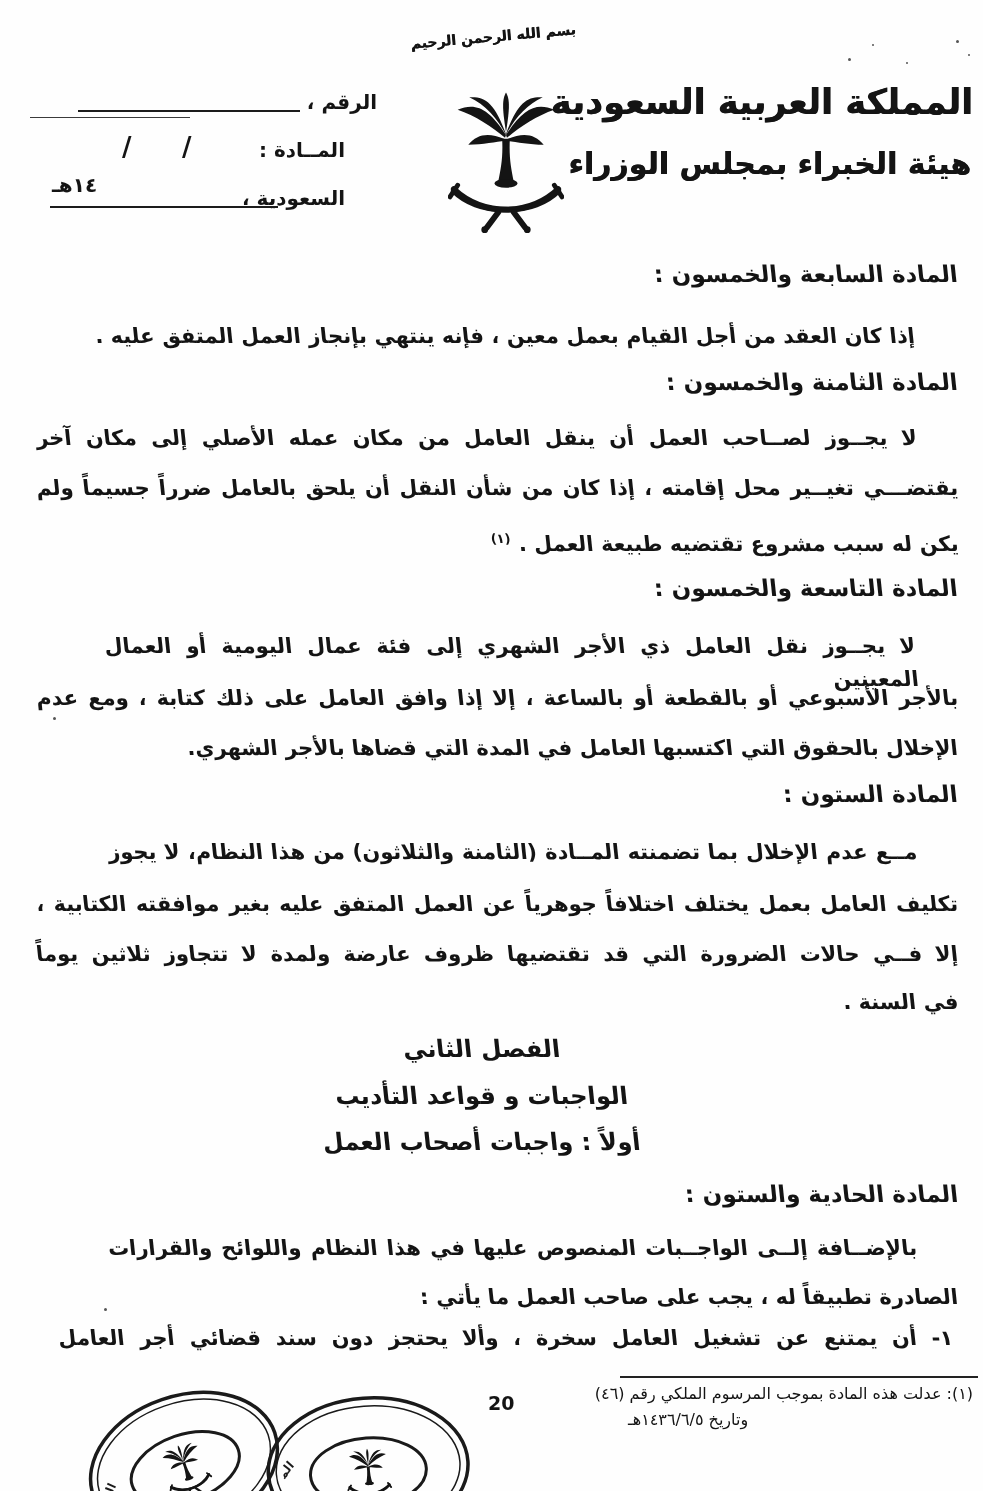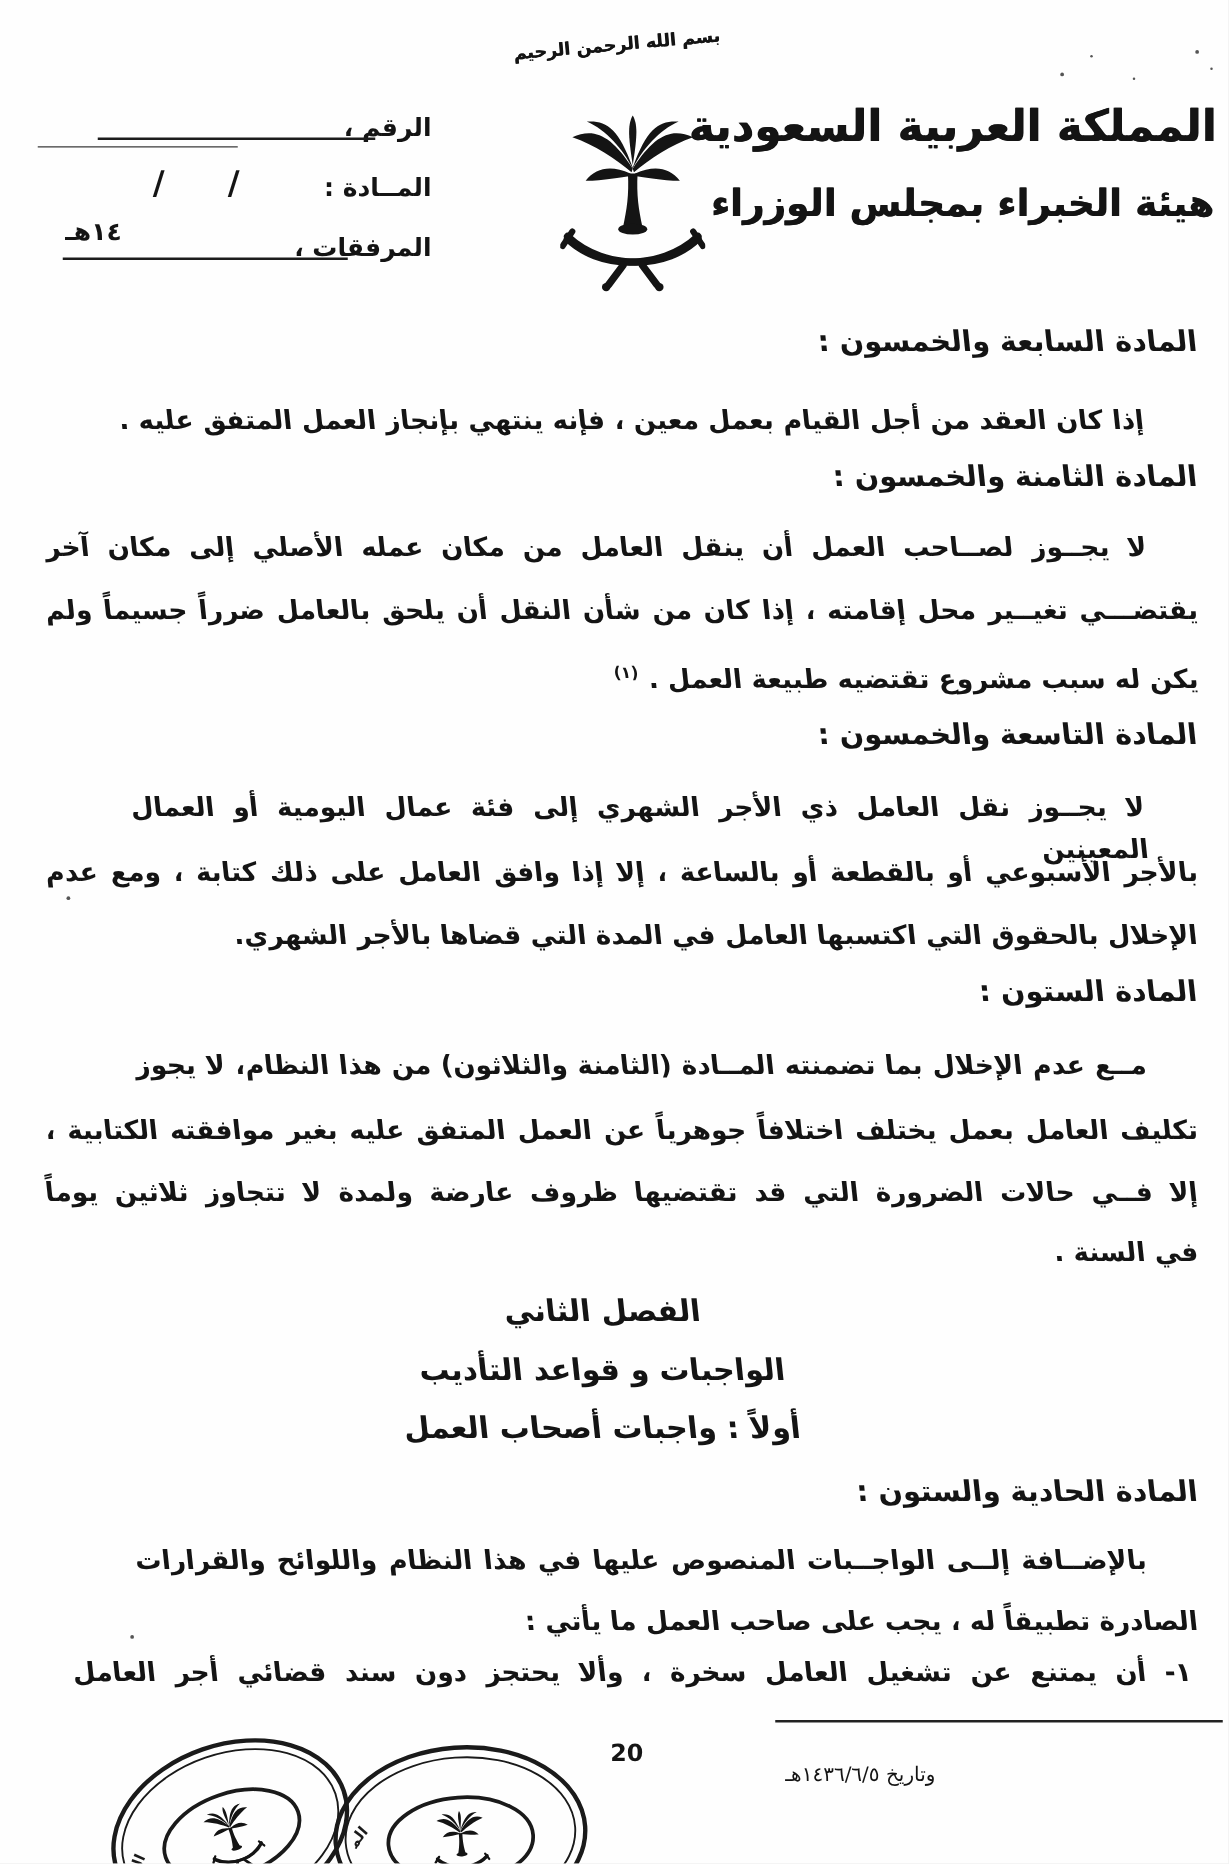--- a/index.html
+++ b/index.html
@@ -73,30 +73,30 @@
   <div class="abs ar lh-bureau" style="right:12px; top:146px;">هيئة الخبراء بمجلس الوزراء</div>
 
   <div class="speck" style="left:848px; top:58px; width:3px; height:3px;"></div>
   <div class="speck" style="left:872px; top:44px; width:2px; height:2px;"></div>
   <div class="speck" style="left:906px; top:62px; width:2px; height:2px;"></div>
   <div class="speck" style="left:956px; top:40px; width:3px; height:3px;"></div>
   <div class="speck" style="left:968px; top:54px; width:2px; height:2px;"></div>
   <div class="speck" style="left:53px; top:717px; width:3px; height:3px;"></div>
   <div class="speck" style="left:104px; top:1308px; width:3px; height:3px;"></div>
 
-  <div class="abs ar form-label" style="right:638px; top:90px;">الرقم ،</div>
+  <div class="abs ar form-label" style="right:606px; top:90px;">الرقم ،</div>
   <div class="abs fill-line" style="left:78px; top:110px; width:222px;"></div>
   <div class="abs thin-line" style="left:30px; top:117px; width:160px;"></div>
 
   <div class="abs ar form-label" style="right:638px; top:138px;">المــادة :</div>
   <div class="abs slash" style="left:182px; top:132px;">/</div>
   <div class="abs slash" style="left:122px; top:132px;">/</div>
   <div class="abs ar form-label" style="left:52px; top:140px;margin-top:33px;">١٤هـ</div>
 
-  <div class="abs ar form-label" style="right:638px; top:186px;">المرفقات ،</div>
+  <div class="abs ar form-label" style="right:638px; top:186px;">السعودية ،</div>
   <div class="abs fill-line" style="left:50px; top:206px; width:228px;"></div>
 
   <div class="abs ar h-title slant" style="right:25px; top:258px;">المادة السابعة والخمسون :</div>
   <div class="abs ar b-line slant" style="right:68px; top:320px;">إذا كان العقد من أجل القيام بعمل معين ، فإنه ينتهي بإنجاز العمل المتفق عليه .</div>
 
   <div class="abs ar h-title slant" style="right:25px; top:366px;">المادة الثامنة والخمسون :</div>
   <div class="abs ar b-line just slant" style="right:66px; left:36px; top:422px;">لا يجــوز لصــاحب العمل أن ينقل العامل من مكان عمله الأصلي إلى مكان آخر</div>
   <div class="abs ar b-line just slant" style="right:25px; left:36px; top:472px;">يقتضـــي تغيــير محل إقامته ، إذا كان من شأن النقل أن يلحق بالعامل ضرراً جسيماً ولم</div>
   <div class="abs ar b-line slant" style="right:25px; top:522px;">
     <span>يكن له سبب مشروع تقتضيه طبيعة العمل .</span>
@@ -117,20 +117,21 @@
   <div class="abs ar chap center slant" style="left:0; right:20px; top:1035px;">الفصل الثاني</div>
   <div class="abs ar chap center slant" style="left:0; right:20px; top:1082px;">الواجبات و قواعد التأديب</div>
   <div class="abs ar chap center slant" style="left:0; right:20px; top:1128px;">أولاً : واجبات أصحاب العمل</div>
 
   <div class="abs ar h-title slant" style="right:25px; top:1178px;">المادة الحادية والستون :</div>
   <div class="abs ar b-line just slant" style="right:66px; left:108px; top:1232px;">بالإضــافة إلــى الواجــبات المنصوص عليها في هذا النظام واللوائح والقرارات</div>
   <div class="abs ar b-line slant" style="right:25px; top:1281px;">الصادرة تطبيقاً له ، يجب على صاحب العمل ما يأتي :</div>
   <div class="abs ar b-line just slant" style="right:30px; left:58px; top:1322px;">١- أن يمتنع عن تشغيل العامل سخرة ، وألا يحتجز دون سند قضائي أجر العامل</div>
 
   <div class="abs fnote-rule" style="left:620px; top:1376px; width:358px;"></div>
+  <div class="abs ar fnote" style="right:10px; top:1381px;">(١): عدلت هذه المادة بموجب المرسوم الملكي رقم (٤٦)</div>
   <div class="abs ar fnote" style="left:628px; top:1407px;">وتاريخ ١٤٣٦/٦/٥هـ</div>
 
   <div class="abs pageno" style="left:488px; top:1392px;">20</div>
 
   <svg class="abs" style="left:28px; top:1356px;" width="445" height="135" viewBox="0 0 445 135">
     <defs>
       <path id="arcA" d="M 75,118 A 86,58 0 0 1 235,118" fill="none"></path>
       <path id="arcB" d="M 255,120 A 90,60 0 0 1 425,120" fill="none"></path>
     </defs>
 

